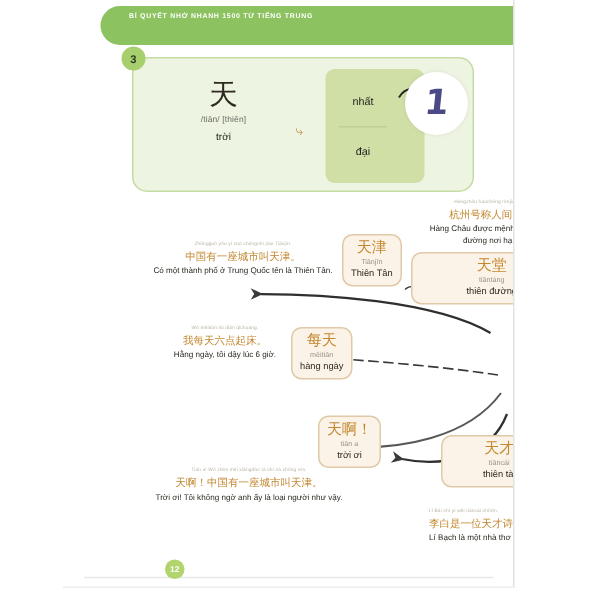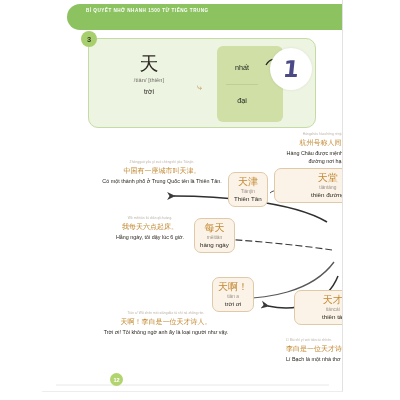--- a/index.html
+++ b/index.html
@@ -150,21 +150,21 @@
     margin-top: 1px;
     white-space: nowrap;
   }
   .bubble .bv {
     font-size: 6.2px;
     color: #2a2720;
     margin-top: 1px;
     white-space: nowrap;
   }
   #b-tiantang { left: 232px; top: 168px; padding-left: 36px; }
-  #b-tianjin  { left: 186px; top: 172px; }
+  #b-tianjin  { left: 186px; top: 156px; }
   #b-meitian  { left: 152px; top: 218px; }
   #b-tiana    { left: 170px; top: 277px; }
   #b-tiancai  { left: 252px; top: 290px; padding-left: 27px; }
   
   .ex { position: absolute; }
   .ex .exp {
     font-size: 3.2px;
     color: #b9b2a6;
     letter-spacing: .1px;
     white-space: nowrap;
@@ -297,21 +297,21 @@
       <div class="bv">hàng ngày</div>
     </div>
 
     <div class="bubble" id="b-tiana">
       <div class="bz">天啊！</div>
       <div class="bp">tiān a</div>
       <div class="bv">trời ơi</div>
     </div>
     <div class="ex center" id="ex-tiana">
       <div class="exp">Tiān a! Wǒ zhēn méi xiǎngdào tā shì nà zhǒng rén.</div>
-      <div class="exz">天啊！李白是一位天才诗人。</div>
+      <div class="exz">天啊！中国有一座城市叫天津。</div>
       <div class="exv">Trời ơi! Tôi không ngờ anh ấy là loại người như vậy.</div>
     </div>
 
     <div class="bubble" id="b-tiancai">
       <div class="bz">天才</div>
       <div class="bp">tiāncái</div>
       <div class="bv">thiên tài</div>
     </div>
     <div class="ex" id="ex-tiancai">
       <div class="exp">Lǐ Bái shì yí wèi tiāncái shīrén.</div>

